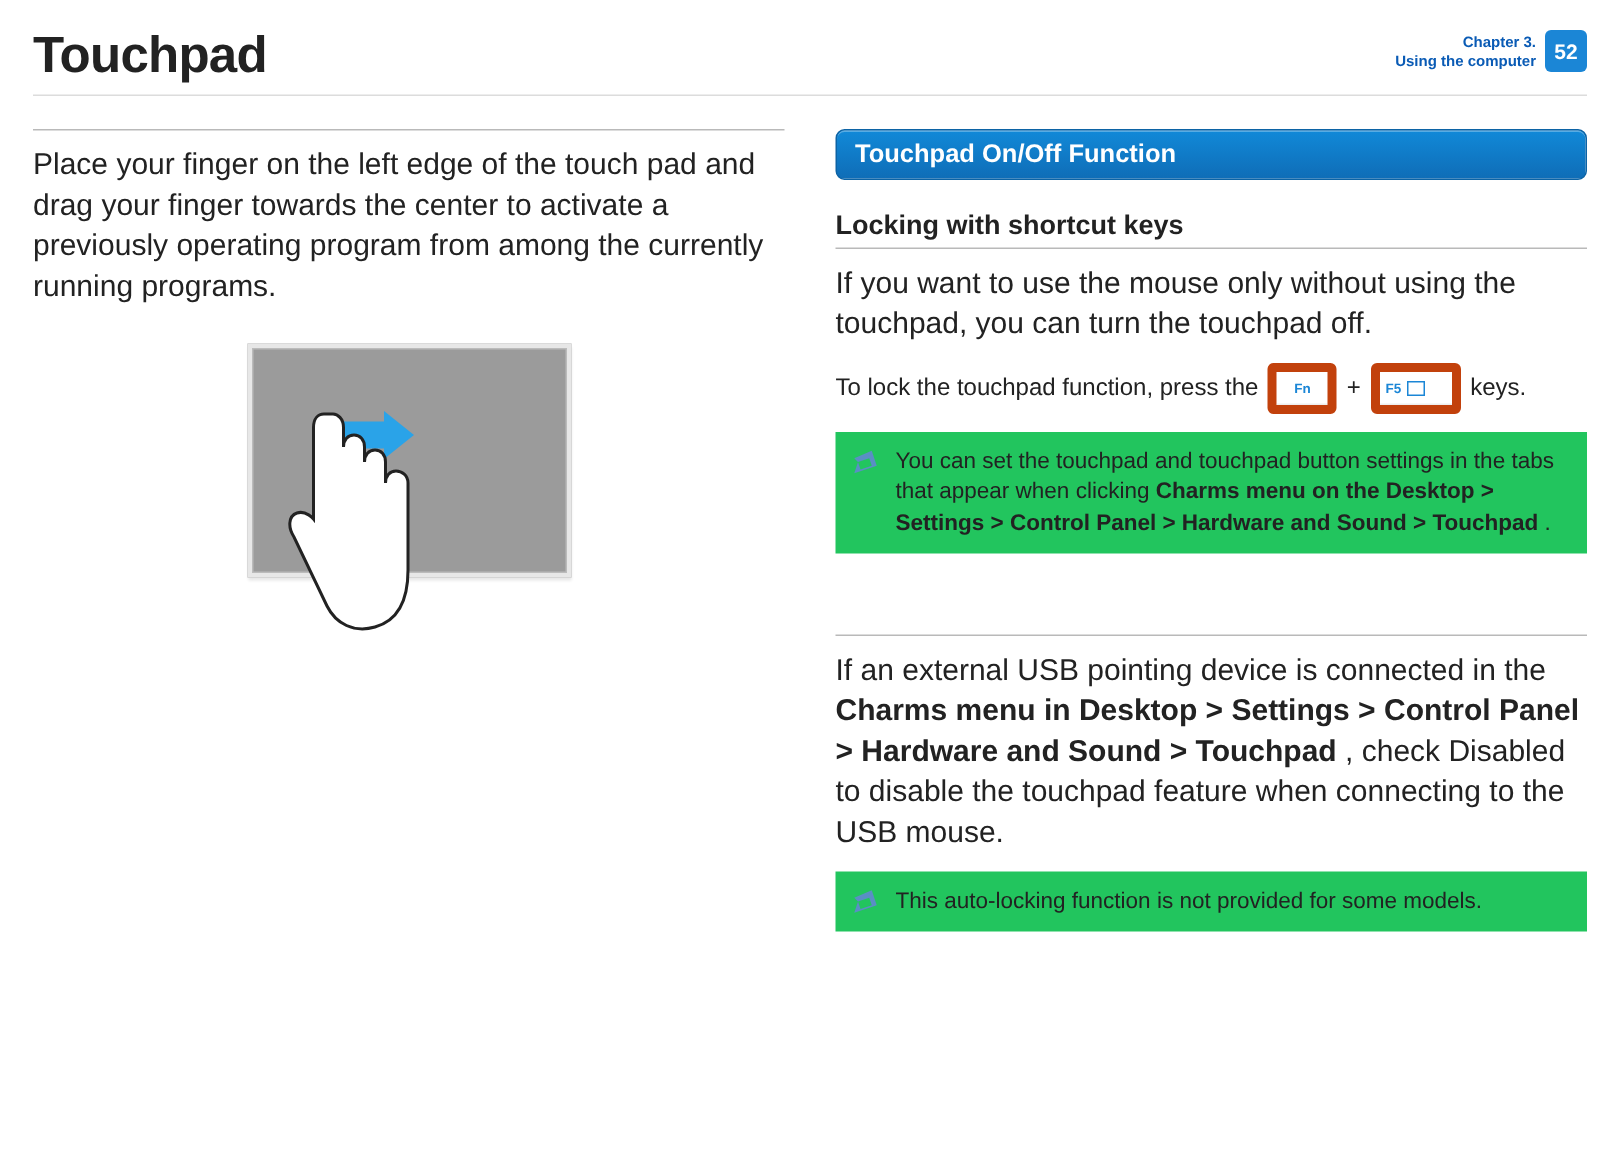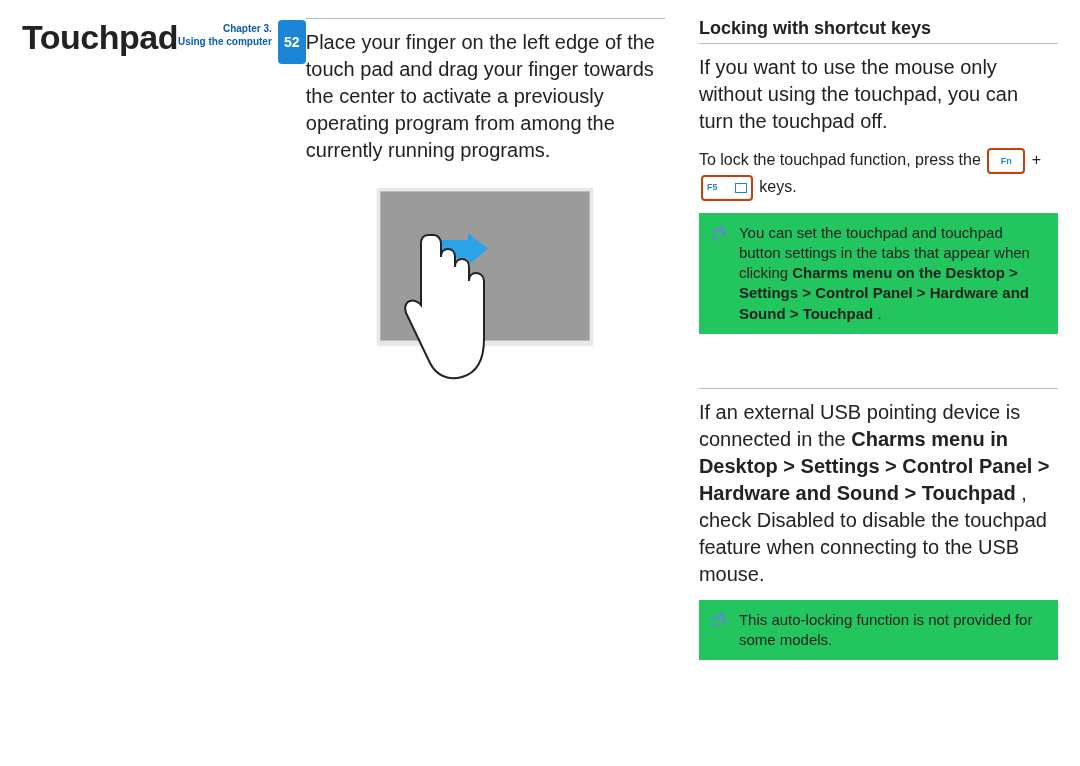--- a/index.html
+++ b/index.html
@@ -8,21 +8,21 @@
     font-family: -apple-system, "Segoe UI", Arial, sans-serif;
     background: #fff;
     color: #222;
     width: 1080px;
     height: 766px;
     box-sizing: border-box;
   }
   .page {
     padding: 18px 22px;
     display: flex;
-    flex-direction: row;
+    flex-direction: column;
     height: 100%;
     box-sizing: border-box;
   }
   .header {
     display: flex;
     align-items: flex-start;
     margin-bottom: 6px;
   }
   .title {
     font-size: 34px;
@@ -37,21 +37,21 @@
     font-size: 10px;
     font-weight: 700;
     line-height: 1.3;
     margin-right: 6px;
     margin-top: 4px;
   }
   .page-num-badge {
     background: #1b86d6;
     color: #fff;
     width: 28px;
-    height: 44px;
+    height: 28px;
     border-radius: 4px;
     display: flex;
     align-items: center;
     justify-content: center;
     font-size: 14px;
     font-weight: 600;
     margin-top: 2px;
   }
   .hr-outer {
     height: 1px;
@@ -124,32 +124,32 @@
     margin-bottom: 20px;
     border: 1px solid #0c63a5;
     box-shadow: inset 0 1px 0 rgba(255,255,255,0.3);
   }
   .keycap {
     display: inline-flex;
     align-items: center;
     justify-content: center;
     min-width: 26px;
     height: 22px;
-    border: 2px solid #c2410c;
+    border: 6px solid #c2410c;
     border-radius: 4px;
     background: #fff;
     font-size: 9px;
     color: #1b86d6;
     padding: 0 4px;
     vertical-align: middle;
     margin: 0 2px;
     box-shadow: inset 0 -1px 0 #eee;
     font-weight:600;
   }
-  .keycap.wide { min-width: 40px; justify-content: space-between; gap:2px; padding:0 4px;}
+  .keycap.wide { min-width: 40px; justify-content: flex-start; gap:2px; padding:0 4px;}
   .note-box {
     background: #22c55e;
     padding: 10px 12px 10px 40px;
     font-size: 15px;
     line-height: 1.35;
     position: relative;
     margin: 8px 0 24px 0;
   }
   .note-icon {
     position: absolute;
@@ -193,20 +193,21 @@
             <div class="arrow-head"></div>
           </div>
           <svg class="hand" viewBox="0 0 110 160">
             <path d="M38 8 C34 8 31 11 31 17 L31 78 C31 78 26 72 20 74 C14 76 14 84 18 90 L40 136 C46 148 58 154 72 150 C90 145 94 128 94 112 L94 54 C94 49 90 46 86 46 C82 46 79 49 79 54 L79 40 C79 35 76 32 72 32 C68 32 65 35 65 40 L65 30 C65 25 62 22 58 22 C54 22 51 25 51 30 L51 17 C51 11 47 8 44 8 Z" fill="#ffffff" stroke="#222" stroke-width="2"></path>
           </svg>
         </div>
       </div>
     </div>
 
     <div class="col">
+      <div class="section-bar">Touchpad On/Off Function</div>
 
       <div class="heading2">Locking with shortcut keys</div>
       <div class="rule"></div>
       <p>If you want to use the mouse only without using the touchpad, you can turn the touchpad off.</p>
 
       <div class="inline-flow">
         <span>To lock the touchpad function, press the </span>
         <span class="keycap">Fn</span>
         <span>+</span>
         <span class="keycap wide">

